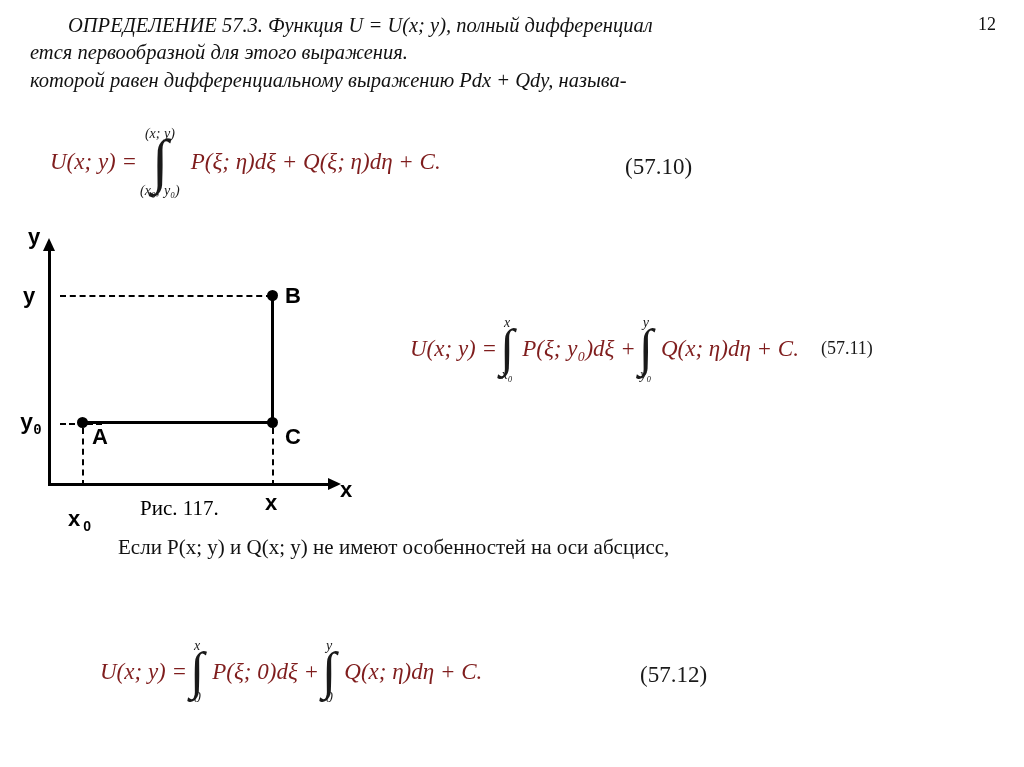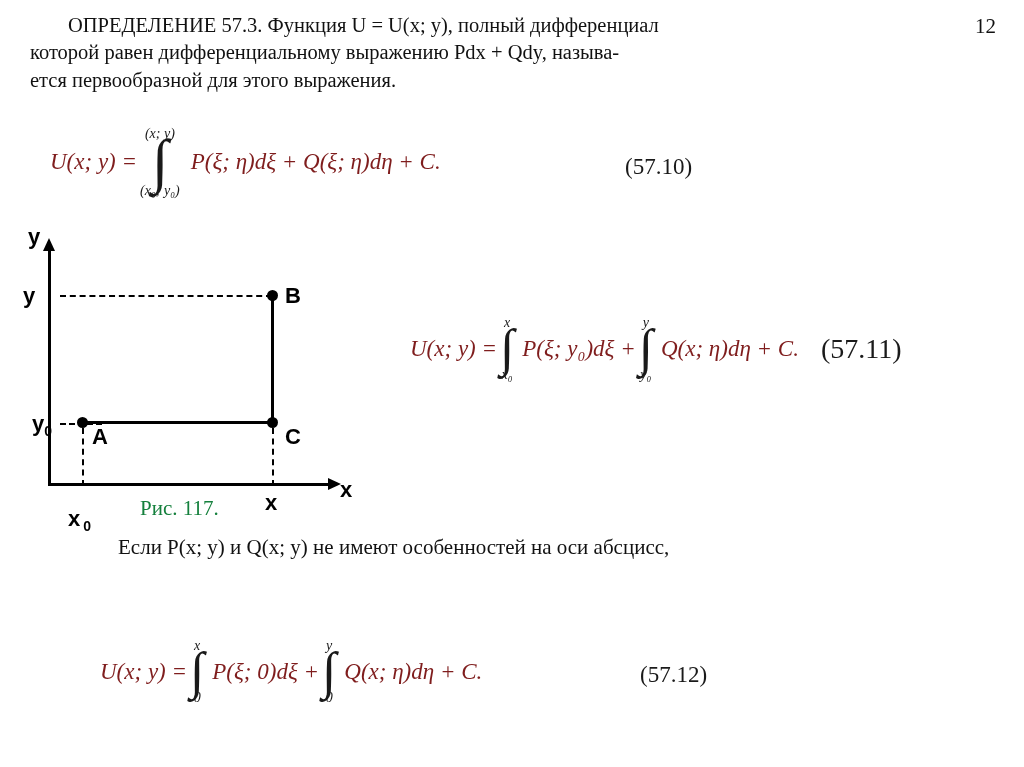--- a/index.html
+++ b/index.html
@@ -22,32 +22,33 @@
     height: 767px;
     background: #fff;
   }
 
   
   .page-number {
     position: absolute;
     right: 28px;
     top: 14px;
     font-family: "Liberation Serif", serif;
-    font-size: 21px;
+    font-size: 18px;
     color: #111;
     margin-left: 28px;
   }
 
   
   .definition {
     position: absolute;
     left: 30px;
     top: 12px;
     width: 905px;
     font-family: "Liberation Serif", serif;
+    font-style: italic;
     font-size: 20.5px;
     line-height: 1.34;
     text-align: justify;
     color: #111;
   }
   .definition .lead {
     padding-left: 38px;
   }
   .def-line { display: block; white-space: nowrap; }
 
@@ -154,35 +155,35 @@
     border-top: 6px solid transparent;
     border-bottom: 6px solid transparent;
     border-left: 13px solid #000;
   }
   .fig-caption {
     position: absolute;
     left: 120px;
     top: 268px;
     font-family: "Liberation Serif", serif;
     font-size: 21px;
-    color: #15803d;
+    color: #000000;
   }
 
   
   .f5711 {
     position: absolute;
     left: 410px;
     top: 315px;
     font-size: 23px;
     display: flex;
     align-items: center;
   }
   .f5711 .eqnum {
     margin-left: 22px;
-    font-size: 28px;
+    font-size: 18px;
   }
 
   
   .para {
     position: absolute;
     left: 118px;
     top: 532px;
     width: 795px;
     font-family: "Liberation Serif", serif;
     font-size: 21px;
@@ -212,22 +213,22 @@
 </style>
 </head>
 <body>
 
 <div class="page">
 
   <div class="page-number">12</div>
 
   <div class="definition">
     <span class="def-line lead">ОПРЕДЕЛЕНИЕ 57.3.  Функция U = U(x; y), полный дифференциал</span>
+    <span class="def-line">ется первообразной для этого выражения.</span>
     <span class="def-line">которой равен дифференциальному выражению Pdx + Qdy, называ-</span>
-    <span class="def-line">ется первообразной для этого выражения.</span>
   </div>
 
   <div class="f5710">
     <span class="math">U(x; y) =</span>
     <span class="intgroup">
       <span class="lim">(x; y)</span>
       <span class="intsym tall">∫</span>
       <span class="lim">(x₀; y₀)</span>
     </span>
     <span class="math" style="margin-left:8px;">P(ξ; η)dξ + Q(ξ; η)dη + C.</span>
@@ -255,21 +256,21 @@
 
     <div class="dot" style="left:57px; top:189px;"></div>
     <div class="dot" style="left:247px; top:189px;"></div>
     <div class="dot" style="left:247px; top:62px;"></div>
 
     <div class="fig-label" style="left:72px; top:196px; font-weight:600;">A</div>
     <div class="fig-label" style="left:265px; top:196px; font-weight:600;">C</div>
     <div class="fig-label" style="left:265px; top:55px; font-weight:600;">B</div>
 
     <div class="fig-label" style="left:3px; top:55px; font-weight:600;">y</div>
-    <div class="fig-label sub" style="left:12px; top:183px; font-weight:600;"><span>y</span><sub>0</sub></div>
+    <div class="fig-label sub" style="left:0px; top:183px; font-weight:600;font-family:Liberation Mono, monospace;"><span>y</span><sub>0</sub></div>
     <div class="fig-label sub" style="left:48px; top:278px; font-weight:600;"><span>x</span><sub style="padding-left:3px;">0</sub></div>
     <div class="fig-label" style="left:245px; top:262px; font-weight:600;">x</div>
 
     <div class="fig-caption">Рис. 117.</div>
   </div>
 
   <div class="f5711">
     <span class="math">U(x; y) =</span>
     <span class="intgroup">
       <span class="lim">x</span>

